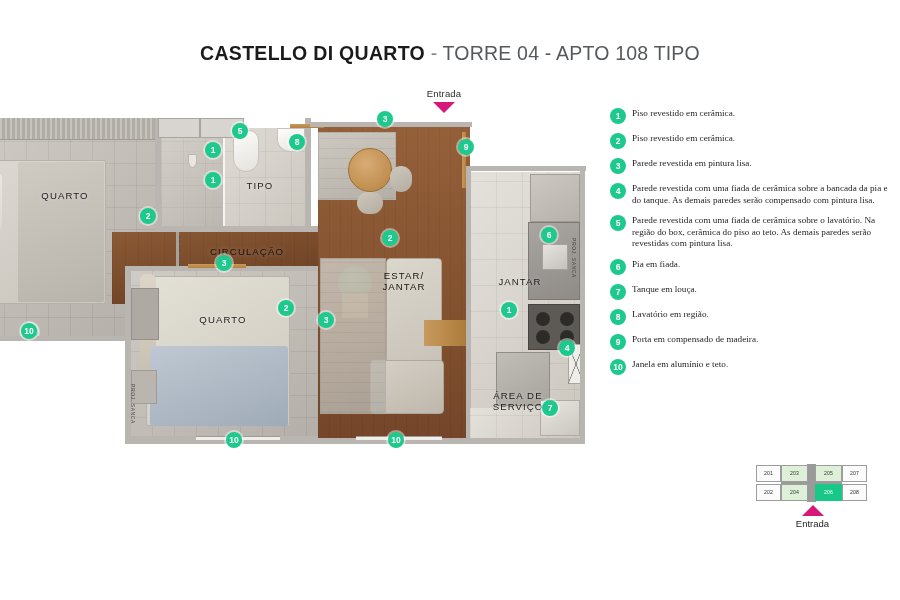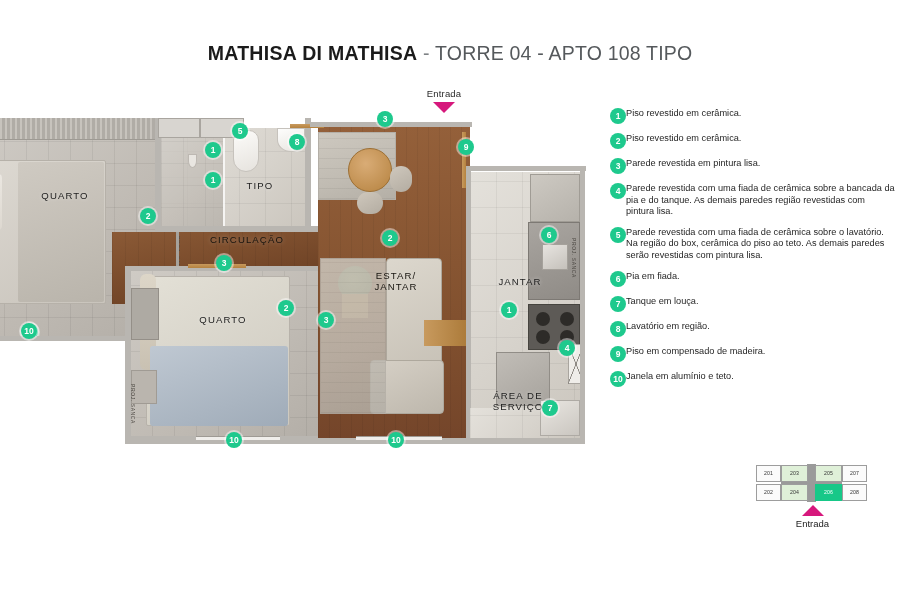--- a/index.html
+++ b/index.html
@@ -88,21 +88,21 @@
   .bed{border-radius:2px;}
 
   
   #legend{position:absolute;left:610px;top:108px;width:285px;}
   .lg-row{display:flex;margin-bottom:9px;align-items:flex-start;}
   .lg-num{
     flex:0 0 16px;width:16px;height:16px;border-radius:50%;
     background:#1ec98d;color:#fff;font-size:8.5px;line-height:16px;
     text-align:center;font-weight:600;margin-top:0px;
   }
-  .lg-txt{margin-left:0;font-size:9.2px;line-height:11.6px;color:#1f1f1f;}
+  .lg-txt{margin-left:6px;font-size:9.2px;line-height:11.6px;color:#1f1f1f;font-family:Liberation Serif, serif;}
 
   
   #keyplan{position:absolute;left:755px;top:464px;width:115px;}
   .kp-grid{position:relative;width:113px;height:38px;background:#ffffff;}
   .kp-core{position:absolute;background:#9a9a9a;}
   .kp-u{
     position:absolute;box-sizing:border-box;border:1px solid #9d9d9d;
     font-size:5.2px;color:#333;text-align:center;line-height:15px;
     letter-spacing:.1px;
   }
@@ -113,21 +113,21 @@
     width:0;height:0;margin:3px auto 0;
     border-left:11px solid transparent;border-right:11px solid transparent;
     border-bottom:11px solid #d6187c;
   }
   .kp-label{text-align:center;font-size:9.5px;color:#1d1d1d;margin-top:2px;}
 </style>
 </head>
 <body>
 
 <div class="title">
-  <span class="b">MATHISA DI MATHISA</span><span class="sep"> - </span><span>TORRE 04 - APTO 108 TIPO</span>
+  <span class="b">CASTELLO DI QUARTO</span><span class="sep"> - </span><span>TORRE 04 - APTO 108 TIPO</span>
 </div>
 
 <div class="entrada-top">
   <div class="lbl">Entrada</div>
   <div class="tri"></div>
 </div>
 
 <div id="plan">
 
   <div class="rm f-tile-d" style="left:-40px;top:18px;width:195px;height:204px;"></div>
@@ -162,21 +162,21 @@
               background:linear-gradient(160deg,#fdfdfc,#e8e5e0);border:1px solid #c6c2bc;"></div>
   <div class="rname" style="left:215px;top:62px;width:90px;">TIPO</div>
 
   <div class="wall" style="left:161px;top:108px;width:157px;height:6px;"></div>
   <div class="wall" style="left:305px;top:0px;width:6px;height:114px;"></div>
 
   <div class="fx" style="left:158px;top:0px;width:42px;height:20px;background:#d8d5d0;border:1px solid #a9a59f;"></div>
   <div class="fx" style="left:200px;top:0px;width:44px;height:20px;background:#d8d5d0;border:1px solid #a9a59f;"></div>
 
   <div class="rm f-wood" style="left:112px;top:114px;width:206px;height:72px;"></div>
-  <div class="rname dark" style="left:192px;top:116px;width:110px;">CIRCULAÇÃO</div>
+  <div class="rname dark" style="left:192px;top:128px;width:110px;">CIRCULAÇÃO</div>
   <div class="vlabel" style="left:181px;top:118px;">PROJ. SANCA</div>
   <div class="wall dk" style="left:176px;top:114px;width:3px;height:72px;"></div>
 
   <div class="rm f-tile-d" style="left:130px;top:152px;width:190px;height:170px;"></div>
   <div class="fx" style="left:146px;top:158px;width:144px;height:150px;border-radius:2px;
               background:linear-gradient(150deg,#e3e0d6,#cdc9bf);border:1px solid #b7b2aa;"></div>
   <div class="fx" style="left:140px;top:156px;width:16px;height:96px;border-radius:6px;
               background:linear-gradient(180deg,#ddd6c8,#c9c1b2);"></div>
   <div class="fx" style="left:150px;top:228px;width:138px;height:80px;border-radius:3px;
               background:linear-gradient(160deg,#bfc8d2,#9fabb8);"></div>
@@ -201,21 +201,21 @@
   <div class="fx" style="left:338px;top:148px;width:34px;height:34px;border-radius:50%;
               background:radial-gradient(circle at 45% 40%,#8fa06a,#5f7244);opacity:.95;"></div>
   <div class="fx" style="left:342px;top:176px;width:26px;height:24px;background:#b98c52;border:1px solid #96j;"></div>
   <div class="fx" style="left:386px;top:140px;width:56px;height:140px;border-radius:4px;
               background:linear-gradient(155deg,#dcd7cd,#c3bdb2);border:1px solid #aea89d;"></div>
   <div class="fx" style="left:370px;top:242px;width:74px;height:54px;border-radius:4px;
               background:linear-gradient(155deg,#d6d0c6,#bdb7ac);border:1px solid #aea89d;"></div>
   <div class="fx f-lam" style="left:320px;top:140px;width:66px;height:156px;opacity:.85;border:1px solid #b4afa7;"></div>
   <div class="fx" style="left:424px;top:202px;width:44px;height:26px;
               background:linear-gradient(90deg,#c89a5e,#ab7a39);"></div>
-  <div class="rname dark" style="left:356px;top:152px;width:80px;">ESTAR/
+  <div class="rname dark" style="left:364px;top:152px;width:80px;">ESTAR/
 JANTAR</div>
   <div class="door" style="left:462px;top:14px;width:4px;height:56px;"></div>
   <div class="door h" style="left:290px;top:6px;width:34px;height:4px;"></div>
 
   <div class="rm f-tile" style="left:470px;top:54px;width:112px;height:270px;"></div>
   <div class="fx" style="left:530px;top:56px;width:50px;height:48px;
               background:linear-gradient(150deg,#cdc9c2,#b6b2ab);border:1px solid #a09c95;"></div>
   <div class="fx" style="left:528px;top:104px;width:52px;height:78px;
               background:linear-gradient(160deg,#a9a5a0,#8f8b86);border:1px solid #7d7974;"></div>
   <div class="fx" style="left:542px;top:126px;width:26px;height:26px;
@@ -280,41 +280,41 @@
   <div class="lg-row">
     <div class="lg-num">2</div>
     <div class="lg-txt">Piso revestido em cerâmica.</div>
   </div>
   <div class="lg-row">
     <div class="lg-num">3</div>
     <div class="lg-txt">Parede revestida em pintura lisa.</div>
   </div>
   <div class="lg-row">
     <div class="lg-num">4</div>
-    <div class="lg-txt">Parede revestida com uma fiada de cerâmica sobre a bancada da pia e do tanque. As demais paredes região revestidas com pintura lisa.</div>
+    <div class="lg-txt">Parede revestida com uma fiada de cerâmica sobre a bancada da pia e do tanque. As demais paredes serão compensado com pintura lisa.</div>
   </div>
   <div class="lg-row">
     <div class="lg-num">5</div>
     <div class="lg-txt">Parede revestida com uma fiada de cerâmica sobre o lavatório. Na região do box, cerâmica do piso ao teto. As demais paredes serão revestidas com pintura lisa.</div>
   </div>
   <div class="lg-row">
     <div class="lg-num">6</div>
     <div class="lg-txt">Pia em fiada.</div>
   </div>
   <div class="lg-row">
     <div class="lg-num">7</div>
     <div class="lg-txt">Tanque em louça.</div>
   </div>
   <div class="lg-row">
     <div class="lg-num">8</div>
     <div class="lg-txt">Lavatório em região.</div>
   </div>
   <div class="lg-row">
     <div class="lg-num">9</div>
-    <div class="lg-txt">Piso em compensado de madeira.</div>
+    <div class="lg-txt">Porta em compensado de madeira.</div>
   </div>
   <div class="lg-row">
     <div class="lg-num">10</div>
     <div class="lg-txt">Janela em alumínio e teto.</div>
   </div>
 </div>
 
 <div id="keyplan">
   <div class="kp-grid">
 

